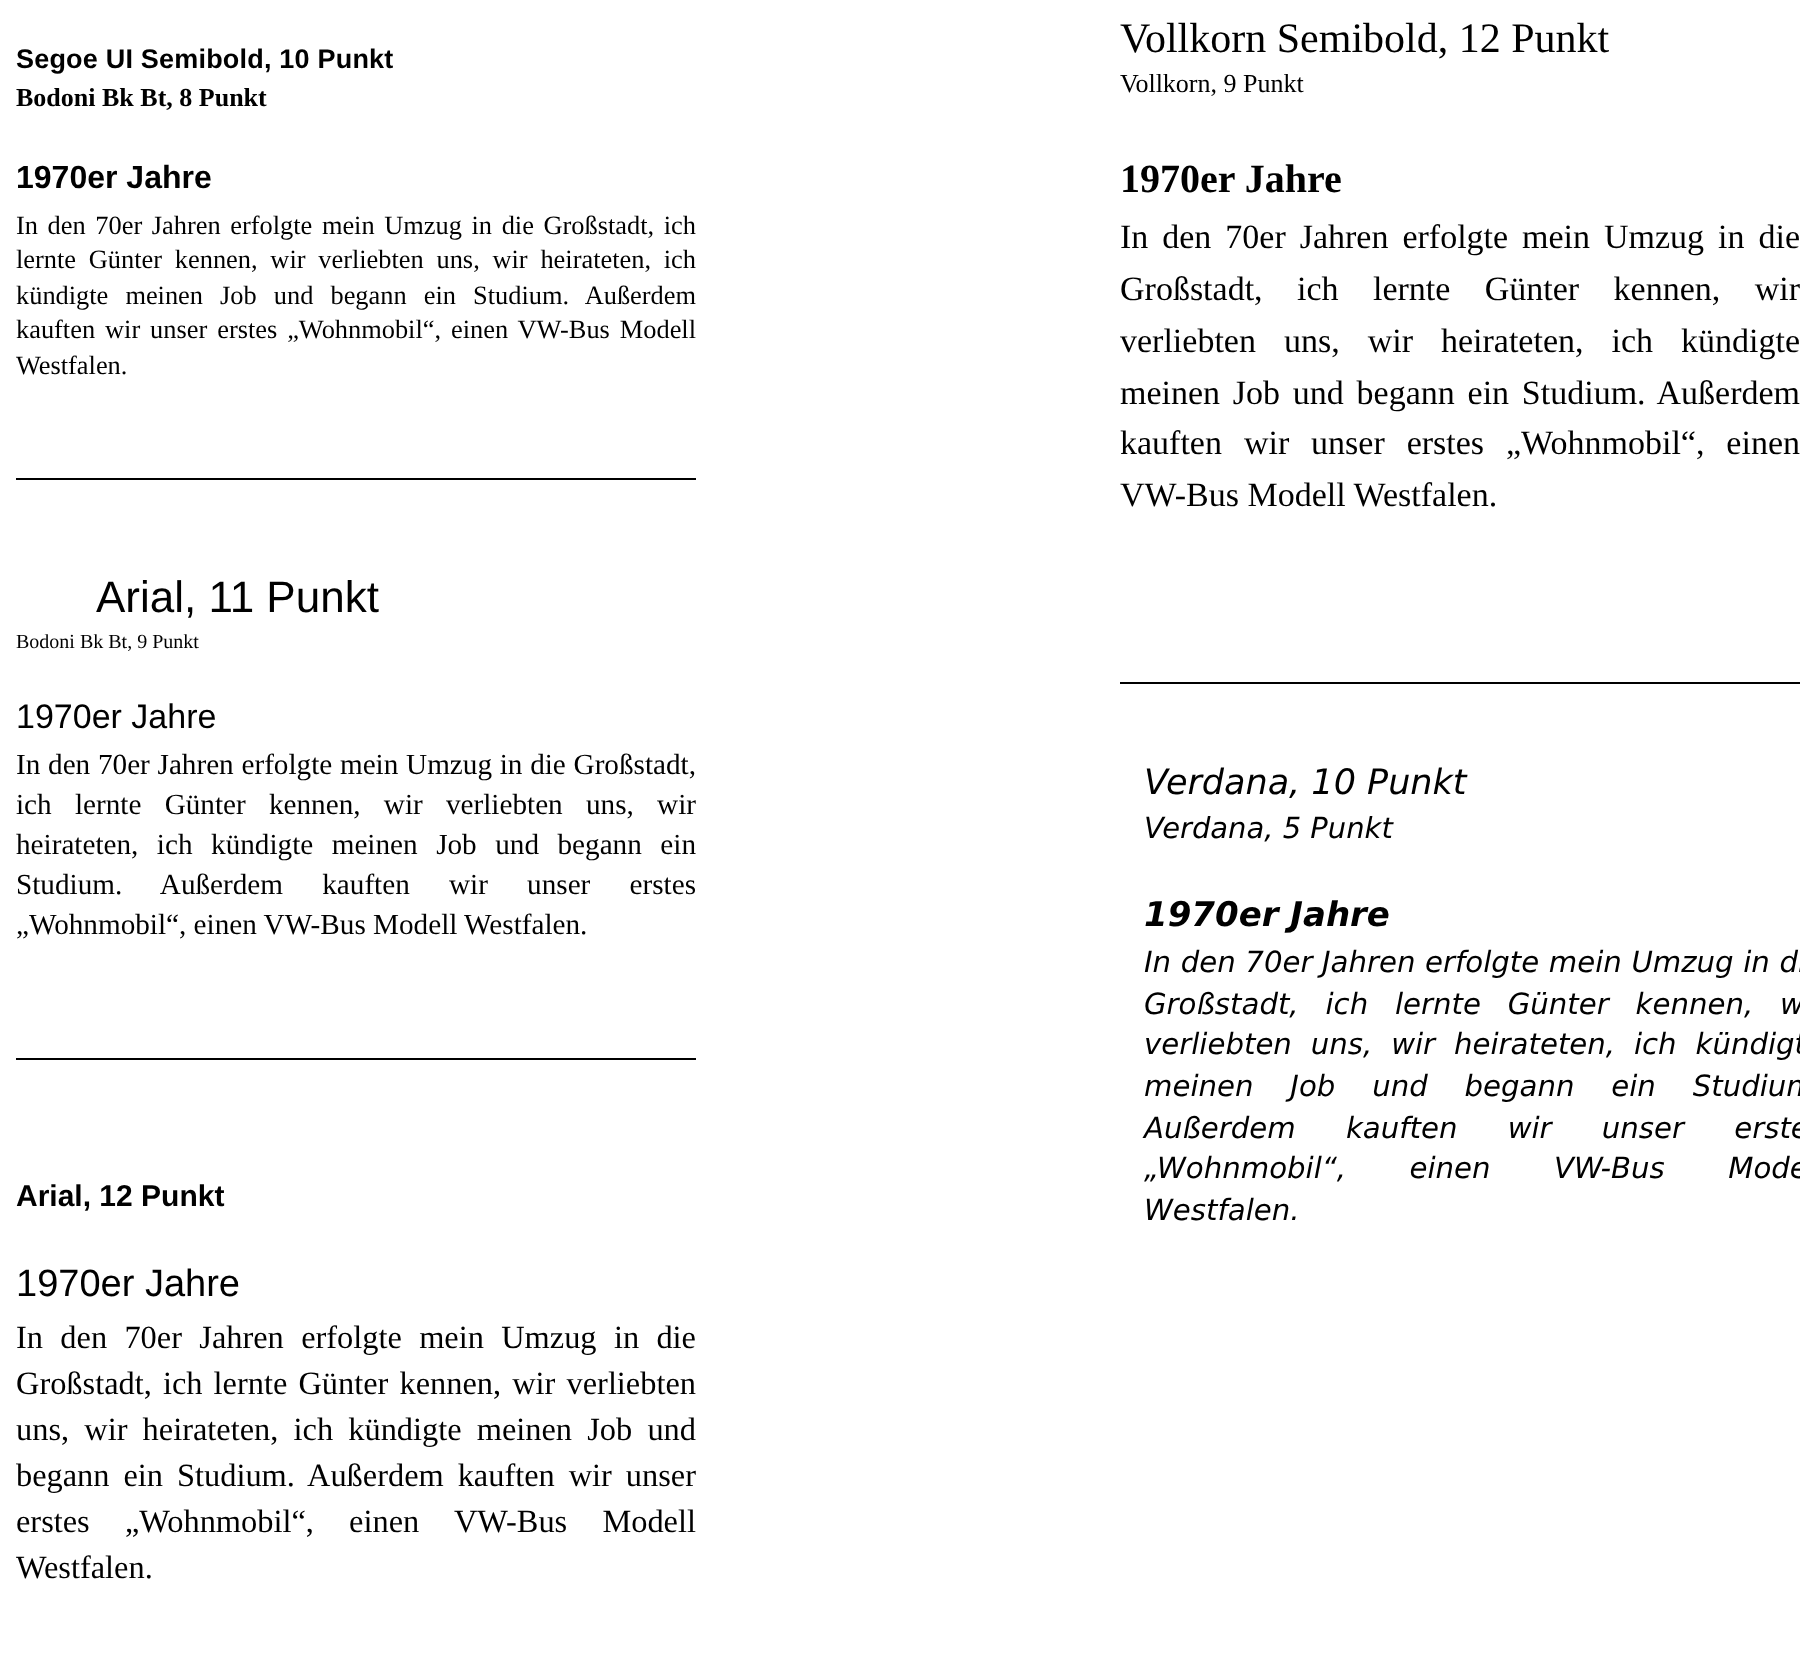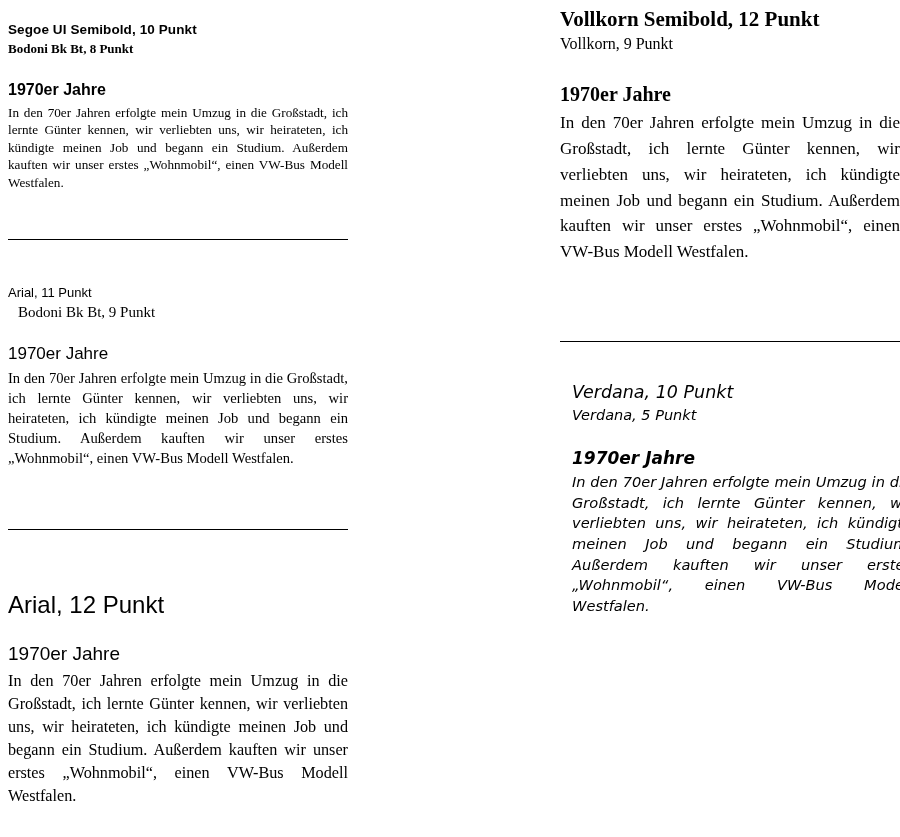--- a/index.html
+++ b/index.html
@@ -72,37 +72,37 @@
   
   #block-segoe { position: absolute; left: 0; top: 22px; width: 340px; }
   #block-segoe .spec-title { font-size: 13.5px; font-weight: 700; letter-spacing: .1px; }
   #block-segoe .spec-sub { font-size: 13px; font-weight: bold; }
   #block-segoe .spec-head { font-size: 16px; margin-top: 22px; }
   #block-segoe .spec-body { font-size: 13.2px; line-height: 1.33; }
   #rule-1 { position: absolute; left: 0; top: 239px; }
 
   
   #block-arial11 { position: absolute; left: 0; top: 285px; width: 340px; }
-  #block-arial11 .spec-title { font-size: 13px; font-weight: 400; }
-  #block-arial11 .spec-sub { font-size: 15px; margin-left: 10px; }
+  #block-arial11 .spec-title { font-size: 22px; font-weight: 400; margin-left: 40px; }
+  #block-arial11 .spec-sub { font-size: 10px; }
   #block-arial11 .spec-head { font-size: 17px; font-weight: 400; margin-top: 20px; }
   #block-arial11 .spec-body { font-size: 14.6px; line-height: 1.38; }
   #rule-2 { position: absolute; left: 0; top: 529px; }
 
   
   #block-arial12 { position: absolute; left: 0; top: 590px; width: 340px; }
-  #block-arial12 .spec-title { font-size: 24px; font-weight: 400; }
+  #block-arial12 .spec-title { font-size: 15px; font-weight: 700; }
   #block-arial12 .spec-sub { font-size: 16px; }
   #block-arial12 .spec-head { font-size: 19px; font-weight: 400; margin-top: 22px; }
   #block-arial12 .spec-body { font-size: 16.2px; line-height: 1.42; }
 
   
   #block-vollkorn { position: absolute; left: 0; top: 6px; width: 340px; }
-  #block-vollkorn .spec-title { font-size: 21px; font-weight: 700; }
-  #block-vollkorn .spec-sub { font-size: 16px; }
+  #block-vollkorn .spec-title { font-size: 21px; font-weight: 400; }
+  #block-vollkorn .spec-sub { font-size: 13px; }
   #block-vollkorn .spec-head { font-size: 20px; font-weight: 700; margin-top: 26px; }
   #block-vollkorn .spec-body { font-size: 17px; line-height: 1.52; }
   #rule-3 { position: absolute; left: 0; top: 341px; }
 
   
   #block-verdana { position: absolute; left: 12px; top: 382px; width: 340px; font-style: italic; }
   #block-verdana .spec-title { font-size: 17.5px; font-weight: 400; }
   #block-verdana .spec-sub { font-size: 14.5px; }
   #block-verdana .spec-head { font-size: 17px; font-weight: 700; margin-top: 22px; }
   #block-verdana .spec-body { font-size: 14.6px; line-height: 1.42; }

